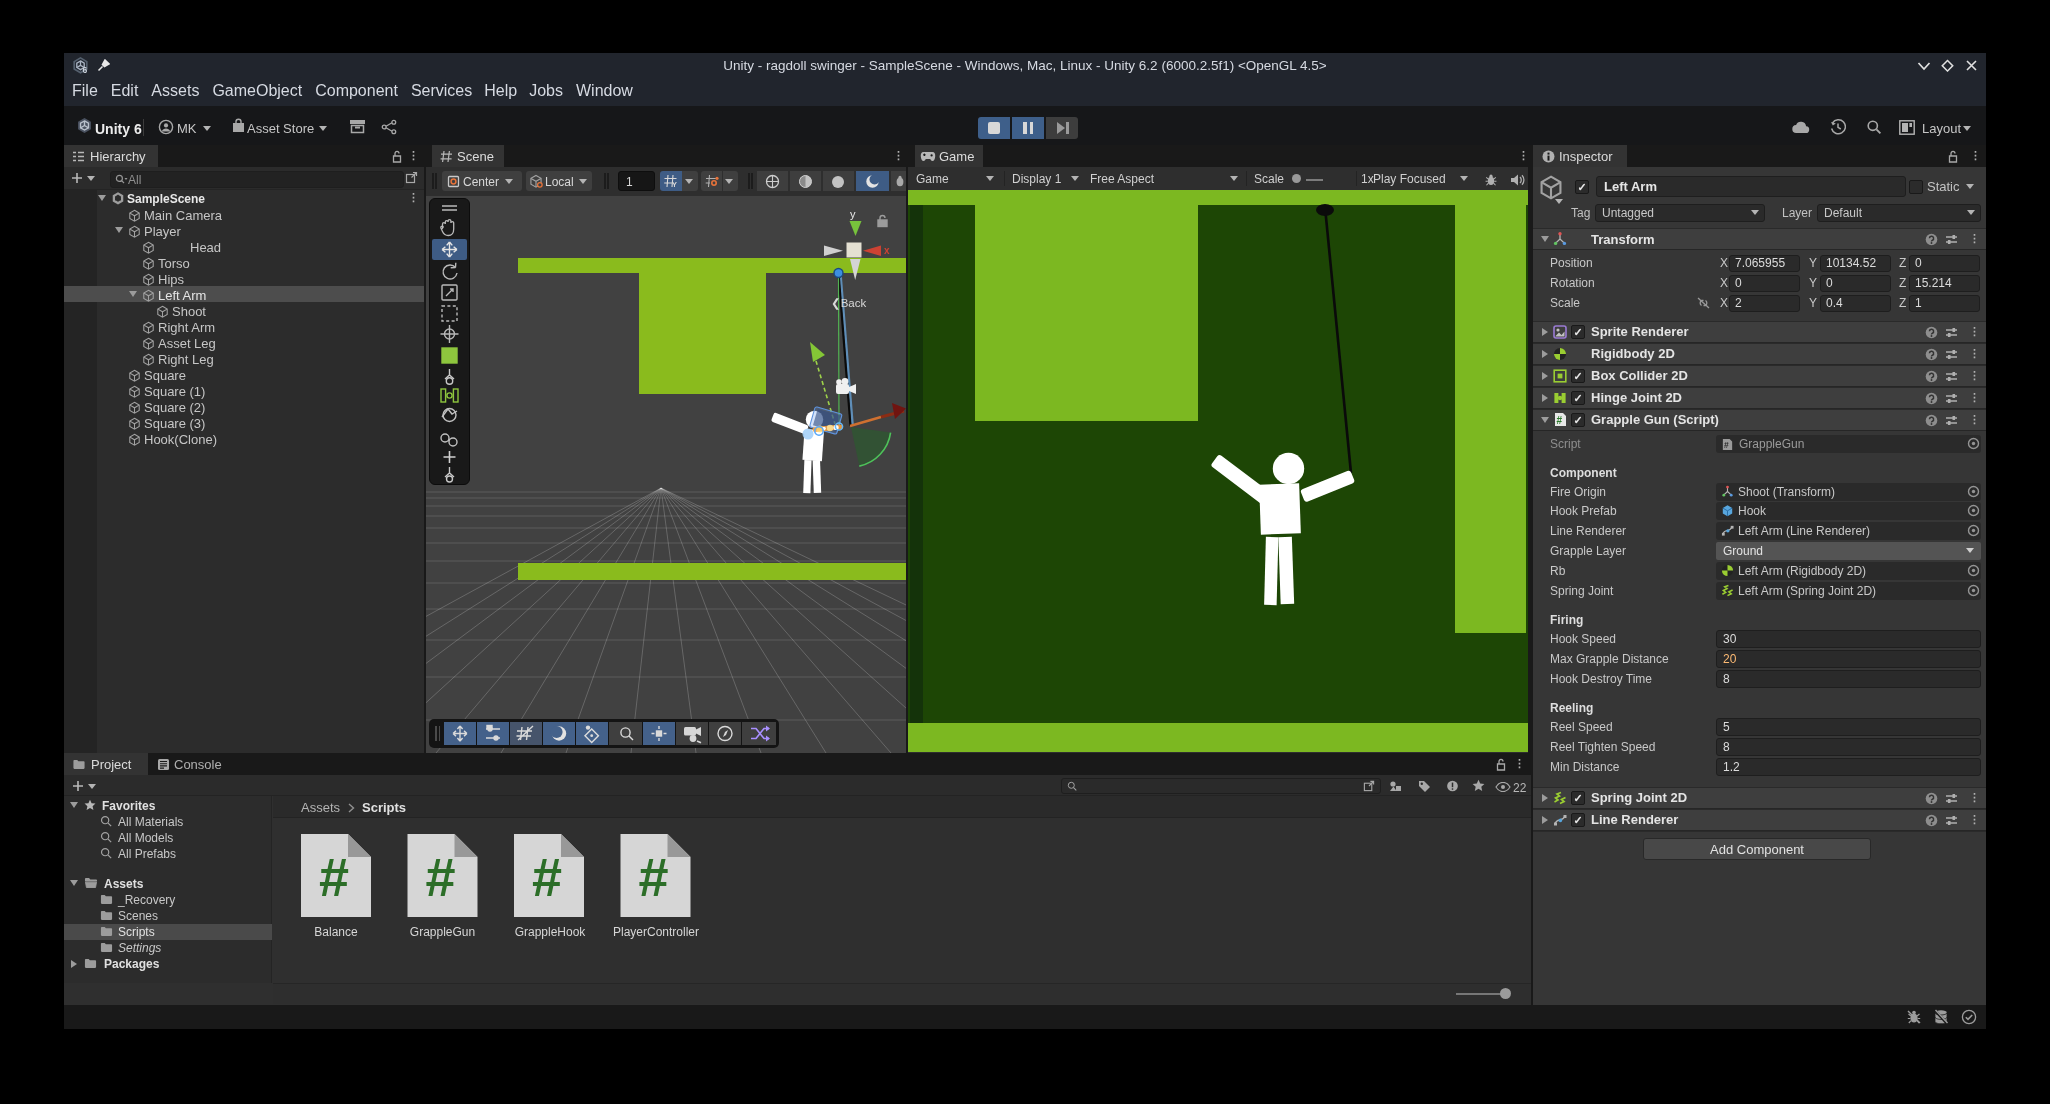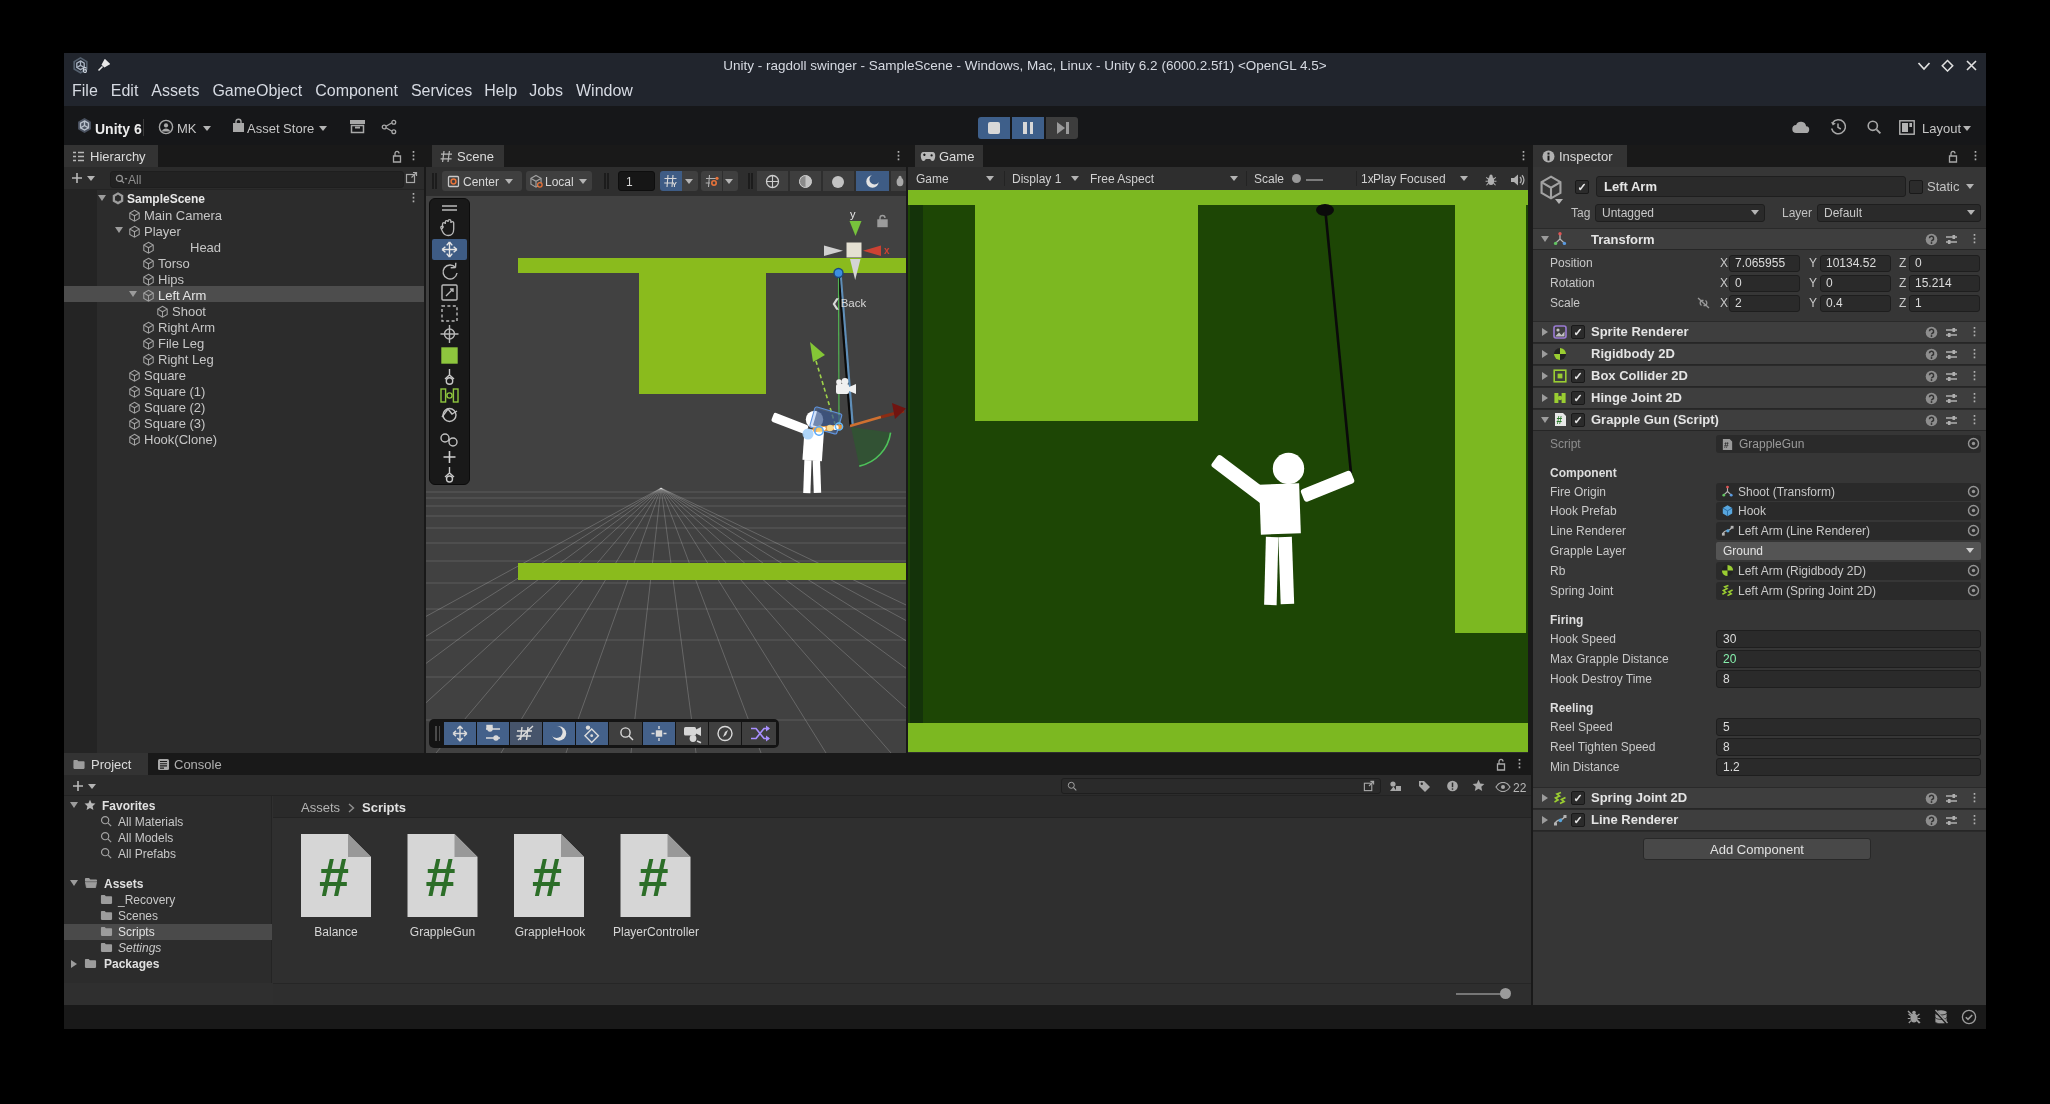--- a/index.html
+++ b/index.html
@@ -320,21 +320,21 @@
   <div class="a hrow" style="left:78px;top:174px;">
         <svg width="13" height="13" viewBox="0 0 16 16">
           <use href="#gcube"></use>
         </svg>
         <span class="hlab">Right Arm</span>
       </div>
   <div class="a hrow" style="left:78px;top:190px;">
         <svg width="13" height="13" viewBox="0 0 16 16">
           <use href="#gcube"></use>
         </svg>
-        <span class="hlab">File Leg</span>
+        <span class="hlab">Asset Leg</span>
       </div>
   <div class="a hrow" style="left:78px;top:206px;">
         <svg width="13" height="13" viewBox="0 0 16 16">
           <use href="#gcube"></use>
         </svg>
         <span class="hlab">Right Leg</span>
       </div>
   <div class="a hrow" style="left:64px;top:222px;">
         <svg width="13" height="13" viewBox="0 0 16 16">
           <use href="#gcube"></use>
@@ -983,21 +983,21 @@
   <svg class="a" style="left:434px;top:439px;" width="13" height="13" viewBox="0 0 13 13">
         <use href="#itarget"></use>
       </svg>
 
   <div class="a t12 b" style="left:17px;top:468px;color:#dedede;">Firing</div>
   <div class="a t12" style="left:17px;top:487px;">Hook Speed</div>
   <div class="a fld" style="left:183px;top:485px;width:265px;height:18px;"></div>
   <div class="a t12" style="left:190px;top:487px;color:#dcdcdc;">30</div>
   <div class="a t12" style="left:17px;top:507px;">Max Grapple Distance</div>
   <div class="a fld" style="left:183px;top:505px;width:265px;height:18px;"></div>
-  <div class="a t12" style="left:190px;top:507px;color:#86efac;">20</div>
+  <div class="a t12" style="left:190px;top:507px;color:#fdba74;">20</div>
   <div class="a t12" style="left:17px;top:527px;">Hook Destroy Time</div>
   <div class="a fld" style="left:183px;top:525px;width:265px;height:18px;"></div>
   <div class="a t12" style="left:190px;top:527px;color:#dcdcdc;">8</div>
 
   <div class="a t12 b" style="left:17px;top:556px;color:#dedede;">Reeling</div>
   <div class="a t12" style="left:17px;top:575px;">Reel Speed</div>
   <div class="a fld" style="left:183px;top:573px;width:265px;height:18px;"></div>
   <div class="a t12" style="left:190px;top:575px;color:#dcdcdc;">5</div>
   <div class="a t12" style="left:17px;top:595px;">Reel Tighten Speed</div>
   <div class="a fld" style="left:183px;top:593px;width:265px;height:18px;"></div>

